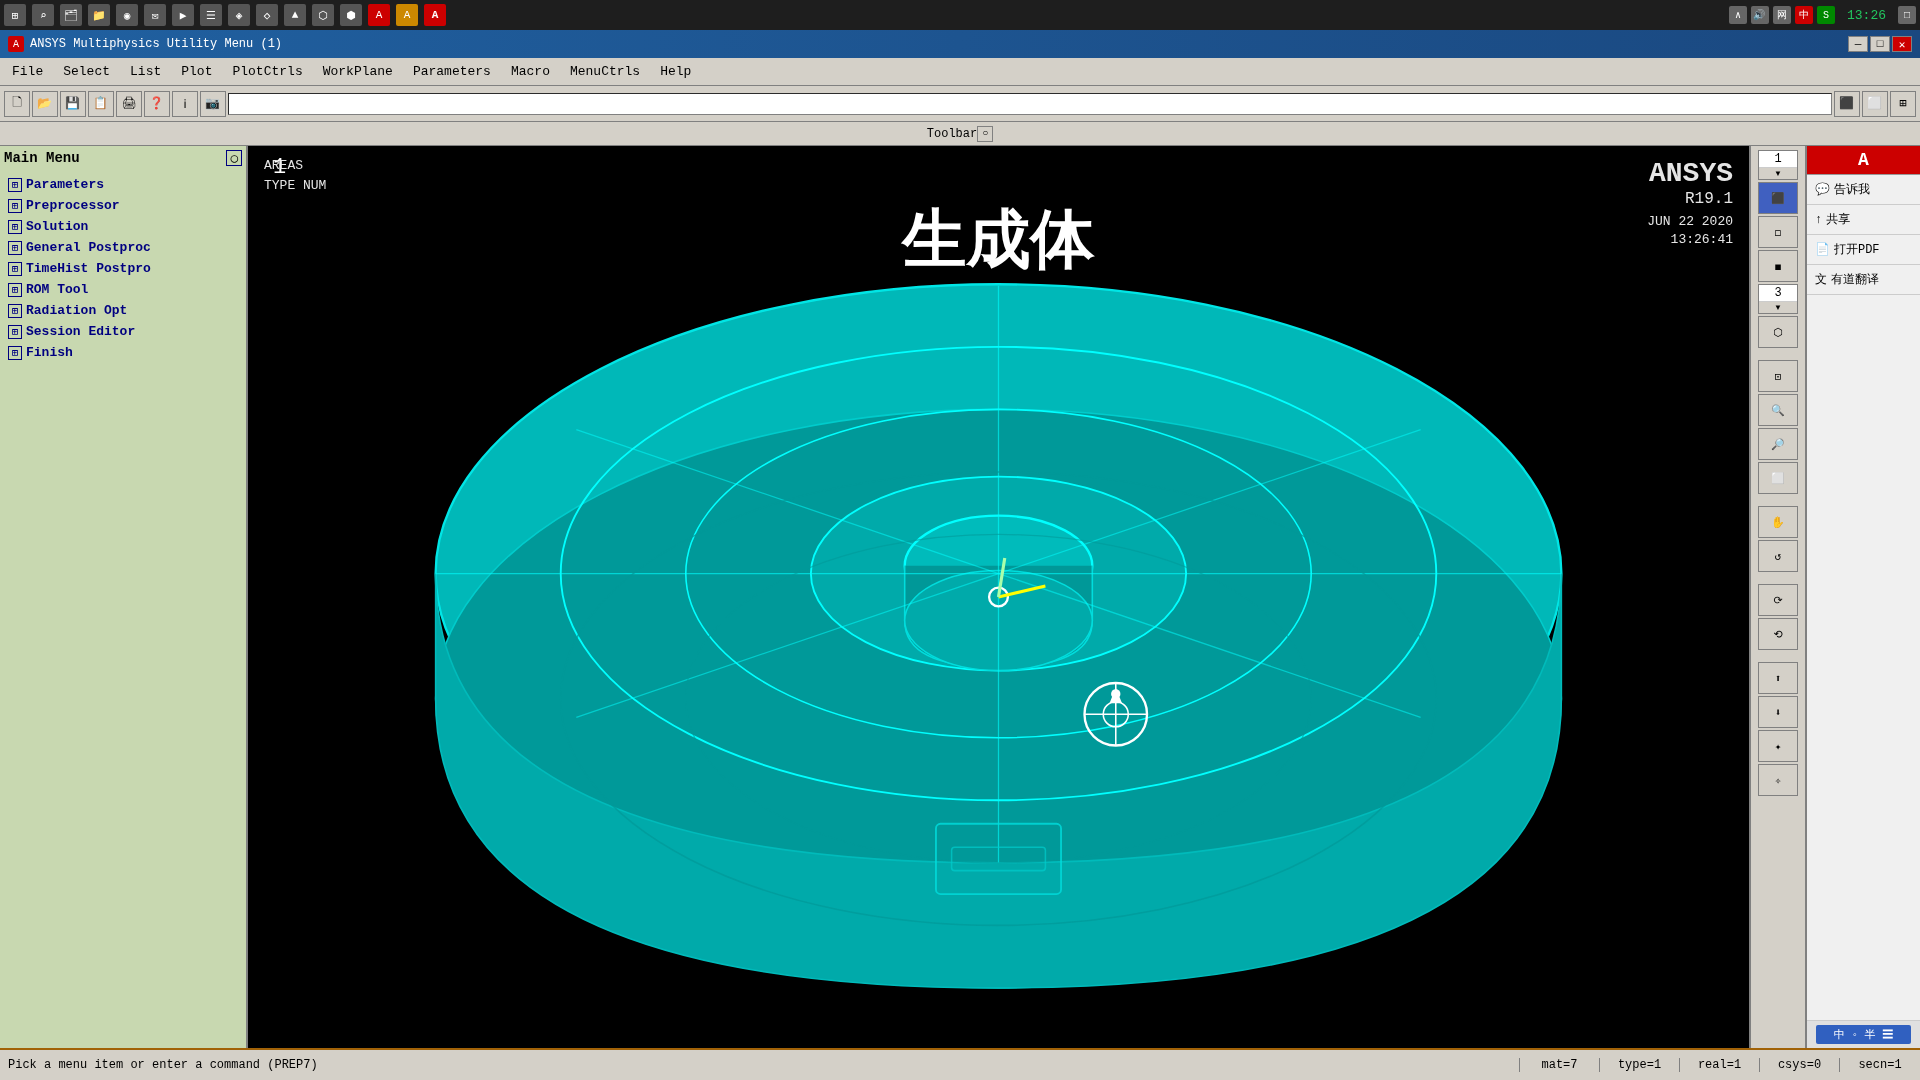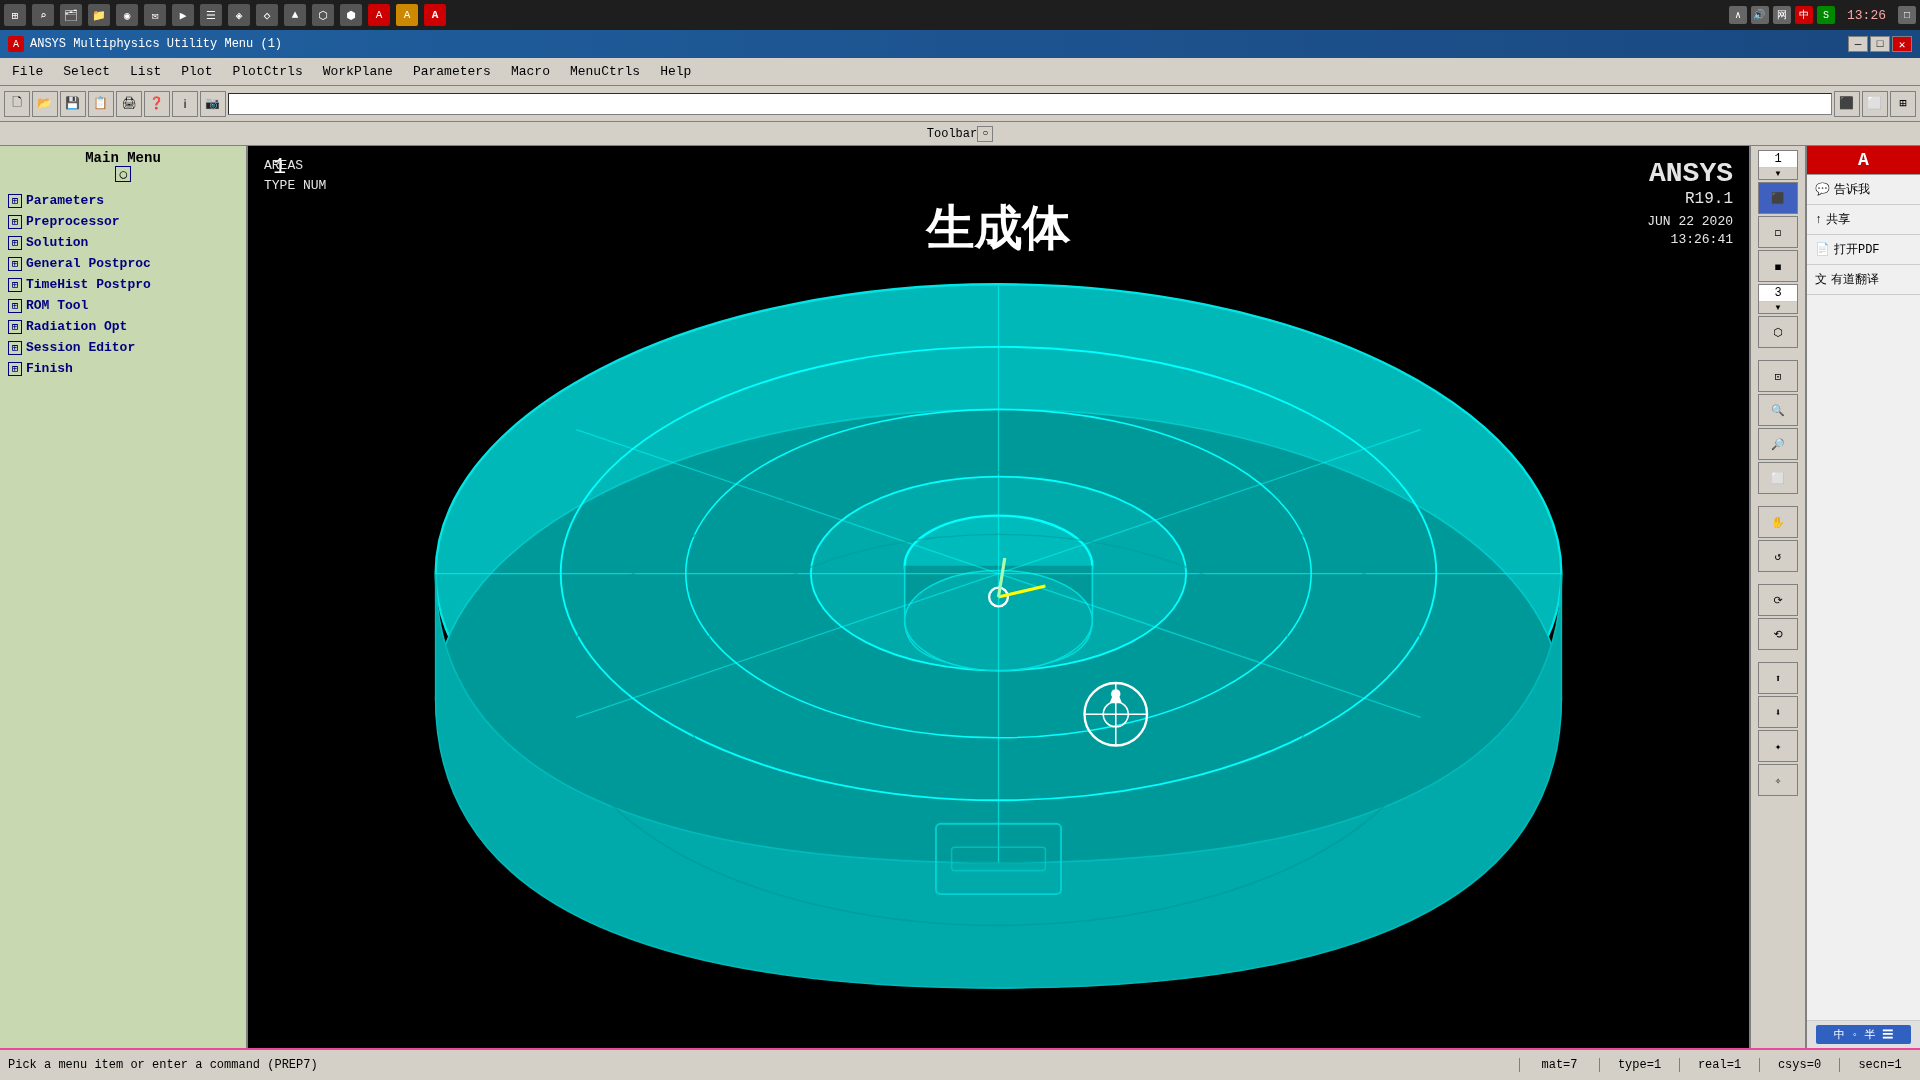--- a/index.html
+++ b/index.html
@@ -73,21 +73,20 @@
       background: #c8d8b0;
       border-right: 2px solid #808080;
       padding: 4px;
       overflow-y: auto;
     }
     #sidebar-header {
       display: flex;
       align-items: center;
       justify-content: space-between;
       margin-bottom: 8px;
-      flex-direction: column;
     }
     #sidebar-title {
       font-size: 14px;
       font-weight: bold;
       color: #000;
     }
     .sidebar-item {
       display: flex;
       align-items: center;
       padding: 3px 4px;
@@ -125,21 +124,21 @@
       color: #e5e5e5;
       font-family: 'Courier New', monospace;
       font-size: 13px;
     }
     #label-areas { top: 12px; left: 16px; }
     #label-typenum { top: 32px; left: 16px; }
     #label-title { 
       top: 50px; 
       left: 50%; 
       transform: translateX(-50%);
-      font-size: 48px;
+      font-size: 64px;
       font-weight: bold;
       color: white;
     }
     #label-ansys { top: 12px; right: 16px; font-size: 28px; font-weight: bold; text-align: right; }
     #label-version { top: 44px; right: 16px; font-size: 16px; text-align: right; }
     #label-date { top: 68px; right: 16px; font-size: 13px; text-align: right; }
     #label-time { top: 86px; right: 16px; font-size: 13px; text-align: right; }
 
     
     #scene-svg {
@@ -172,21 +171,21 @@
       color: #000;
     }
     .rt-btn-blue { background: #4060c0; color: white; }
 
     
     #statusbar {
       height: 32px;
       background: #d4d0c8;
       display: flex;
       align-items: center;
-      border-top: 2px solid #ec4899;
+      border-top: 2px solid #a16207;
       font-size: 12px;
       font-family: 'Courier New', monospace;
     }
     .status-main {
       flex: 1;
       padding: 0 8px;
       border-right: 1px solid #808080;
     }
     .status-field {
       padding: 0 8px;
@@ -313,21 +312,21 @@
   <div class="sys-icon">⬢</div>
   <div class="sys-icon" style="background:#c00;">A</div>
   <div class="sys-icon" style="background:#c80;">A</div>
   <div class="sys-icon" style="background:#c00; font-weight:bold;">A</div>
   <div class="sys-tray-icons">
     <div class="sys-tray-icon">∧</div>
     <div class="sys-tray-icon">🔊</div>
     <div class="sys-tray-icon">网</div>
     <div class="sys-tray-icon" style="background:#c00;">中</div>
     <div class="sys-tray-icon" style="background:#080;">S</div>
-    <span style="color:#fca5a5; font-size:13px; padding: 0 8px;">13:26</span>
+    <span style="color:#22c55e; font-size:13px; padding: 0 8px;">13:26</span>
     <div class="sys-tray-icon">□</div>
   </div>
 </div>
 
 <div id="ansys-win-title">
   <div style="display:flex; align-items:center; gap:6px;">
     <div style="width:16px; height:16px; background:#c00; border-radius:2px; font-size:10px; color:white; display:flex; align-items:center; justify-content:center;">A</div>
     <span>ANSYS Multiphysics Utility Menu (1)</span>
   </div>
   <div style="display:flex;">

